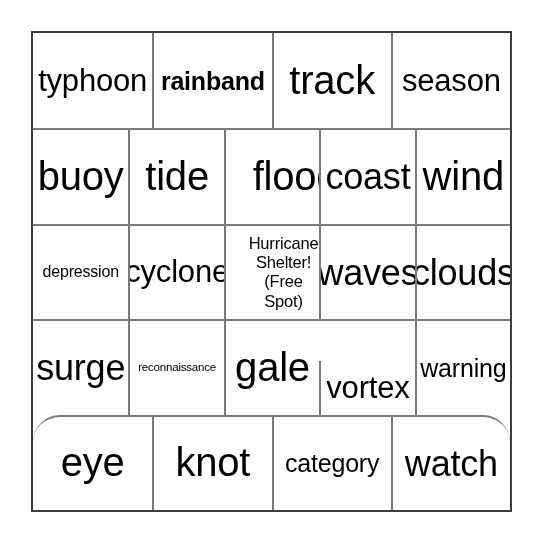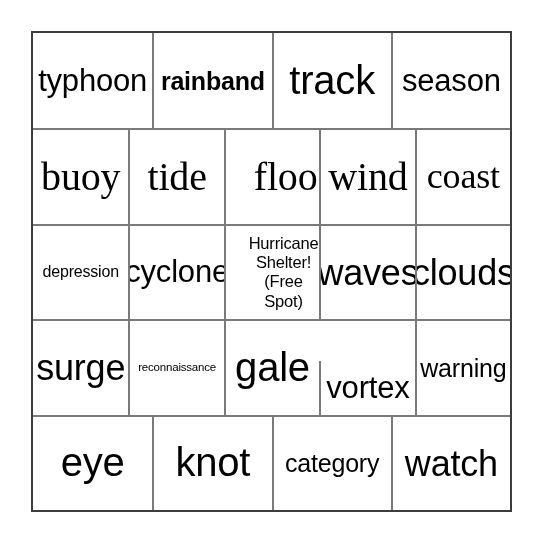--- a/index.html
+++ b/index.html
@@ -76,35 +76,35 @@
       <div class="bingo-cell fs-m" style="border-left-color: rgb(122, 122, 122); font-weight: bold;">
         <span class="cell-text">rainband</span>
       </div>
       <div class="bingo-cell fs-xxl" style="border-left-color: rgb(122, 122, 122);">
         <span class="cell-text">track</span>
       </div>
       <div class="bingo-cell fs-l" style="border-left-color: rgb(122, 122, 122);">
         <span class="cell-text">season</span>
       </div>
     </div>
-    <div class="bingo-row" style="border-top-color: rgb(122, 122, 122); font-family: Liberation Serif, serif;">
+    <div class="bingo-row" style="border-top-color: rgb(122, 122, 122);">
       <div class="bingo-cell fs-xxl" style="border-left-color: rgb(122, 122, 122);">
         <span class="cell-text">buoy</span>
       </div>
       <div class="bingo-cell fs-xxl" style="border-left-color: rgb(122, 122, 122);">
         <span class="cell-text">tide</span>
       </div>
       <div class="bingo-cell fs-xxl" style="border-left-color: rgb(122, 122, 122); padding-left: 48px;">
         <span class="cell-text">flood</span>
       </div>
+      <div class="bingo-cell fs-xl" style="border-left-color: rgb(122, 122, 122);">
+        <span class="cell-text">coast</span>
+      </div>
       <div class="bingo-cell fs-xxl" style="border-left-color: rgb(122, 122, 122);">
         <span class="cell-text">wind</span>
-      </div>
-      <div class="bingo-cell fs-xl" style="border-left-color: rgb(122, 122, 122);">
-        <span class="cell-text">coast</span>
       </div>
     </div>
     <div class="bingo-row" style="border-top-color: rgb(122, 122, 122);">
       <div class="bingo-cell fs-s" style="border-left-color: rgb(122, 122, 122);">
         <span class="cell-text">depression</span>
       </div>
       <div class="bingo-cell fs-l" style="border-left-color: rgb(122, 122, 122);">
         <span class="cell-text">cyclone</span>
       </div>
       <div class="bingo-cell free-spot" style="border-left-color: rgb(122, 122, 122); padding-left: 24px;">
@@ -130,21 +130,21 @@
       <div class="bingo-cell fs-xxl" style="border-left-color: rgb(122, 122, 122);">
         <span class="cell-text">gale</span>
       </div>
       <div class="bingo-cell fs-l" style="border-left-color: rgb(122, 122, 122); margin-top: 40px;">
         <span class="cell-text">vortex</span>
       </div>
       <div class="bingo-cell fs-m" style="border-left-color: rgb(122, 122, 122);">
         <span class="cell-text">warning</span>
       </div>
     </div>
-    <div class="bingo-row" style="border-top-color: rgb(122, 122, 122);">
+    <div class="bingo-row" style="border-top-color: rgb(122, 122, 122); border-radius: 27px;">
       <div class="bingo-cell fs-xxl" style="border-left-color: rgb(122, 122, 122);">
         <span class="cell-text">eye</span>
       </div>
       <div class="bingo-cell fs-xxl" style="border-left-color: rgb(122, 122, 122);">
         <span class="cell-text">knot</span>
       </div>
       <div class="bingo-cell fs-m" style="border-left-color: rgb(122, 122, 122);">
         <span class="cell-text">category</span>
       </div>
       <div class="bingo-cell fs-xl" style="border-left-color: rgb(122, 122, 122);">

